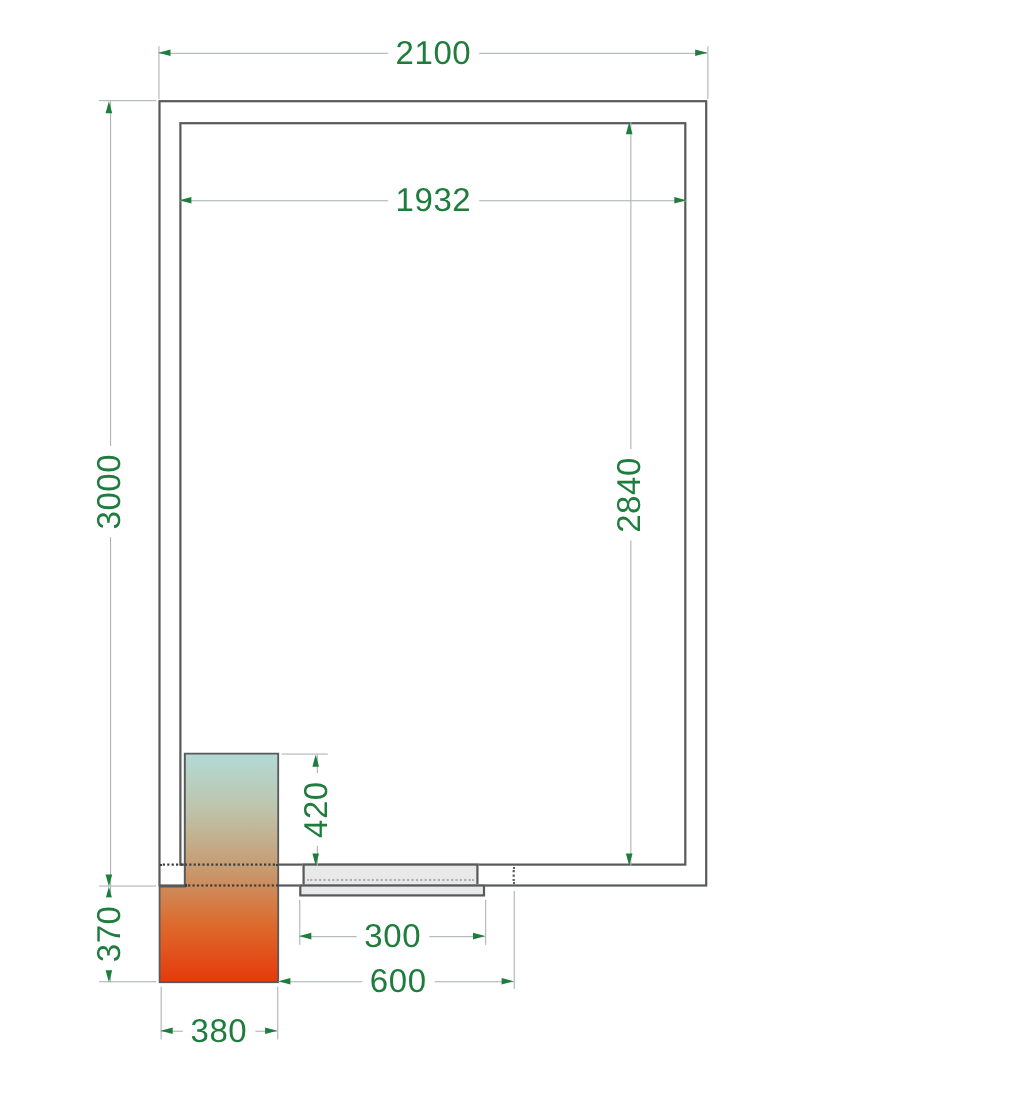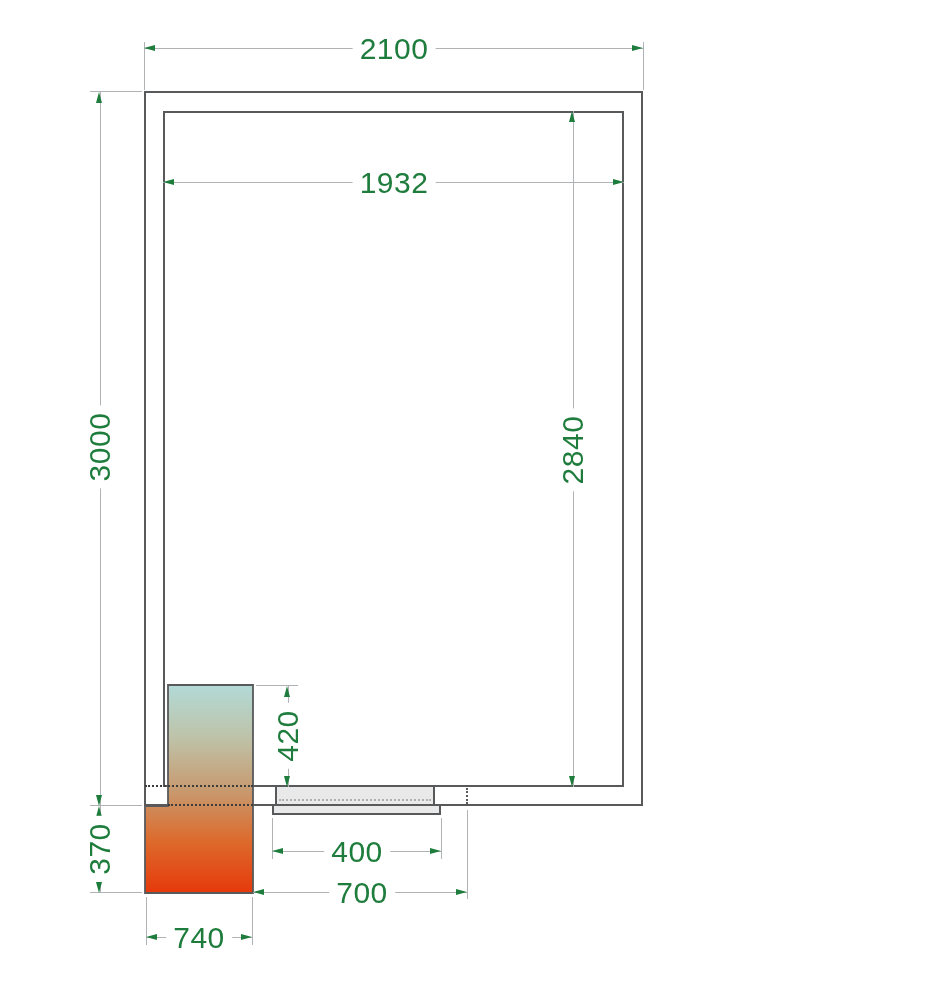--- a/index.html
+++ b/index.html
@@ -98,29 +98,29 @@
   <div class="dl-v" style="left:100px;top:806px;height:87px;"></div>
   <i class="arr u" style="left:96px;top:806px;"></i>
   <i class="arr d" style="left:96px;top:882px;"></i>
   <span class="dim-label rot" style="left:100px;top:849px;">370</span>
 
   <div class="dl-v" style="left:272px;top:818px;height:41px;"></div>
   <div class="dl-v" style="left:441px;top:818px;height:41px;"></div>
   <div class="dl-h" style="left:272px;top:851px;width:169px;"></div>
   <i class="arr l" style="left:272px;top:848px;"></i>
   <i class="arr r" style="left:430px;top:848px;"></i>
-  <span class="dim-label" style="left:357px;top:852px;">400</span>
+  <span class="dim-label" style="left:357px;top:852px;">300</span>
 
   <div class="hidden-line-v" style="left:466px;top:788px;height:16px;"></div>
   <div class="dl-v" style="left:467px;top:810px;height:89px;"></div>
   <div class="dl-h" style="left:253px;top:892px;width:214px;"></div>
   <i class="arr l" style="left:253px;top:889px;"></i>
   <i class="arr r" style="left:456px;top:889px;"></i>
-  <span class="dim-label" style="left:362px;top:893px;">700</span>
+  <span class="dim-label" style="left:362px;top:893px;">600</span>
 
   <div class="dl-v" style="left:146px;top:897px;height:48px;"></div>
   <div class="dl-v" style="left:252px;top:897px;height:48px;"></div>
   <div class="dl-h" style="left:146px;top:937px;width:106px;"></div>
   <i class="arr l" style="left:146px;top:934px;"></i>
   <i class="arr r" style="left:241px;top:934px;"></i>
-  <span class="dim-label" style="left:199px;top:938px;">740</span>
+  <span class="dim-label" style="left:199px;top:938px;">380</span>
 
 </div>
 
 </body></html>

